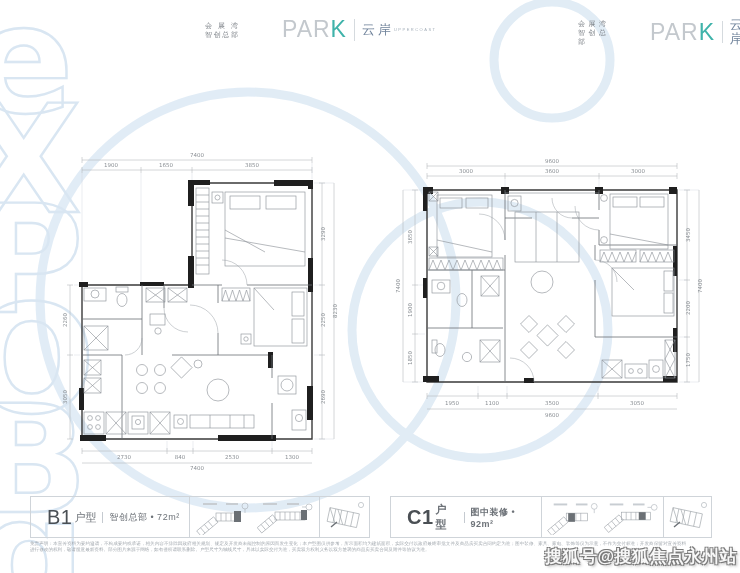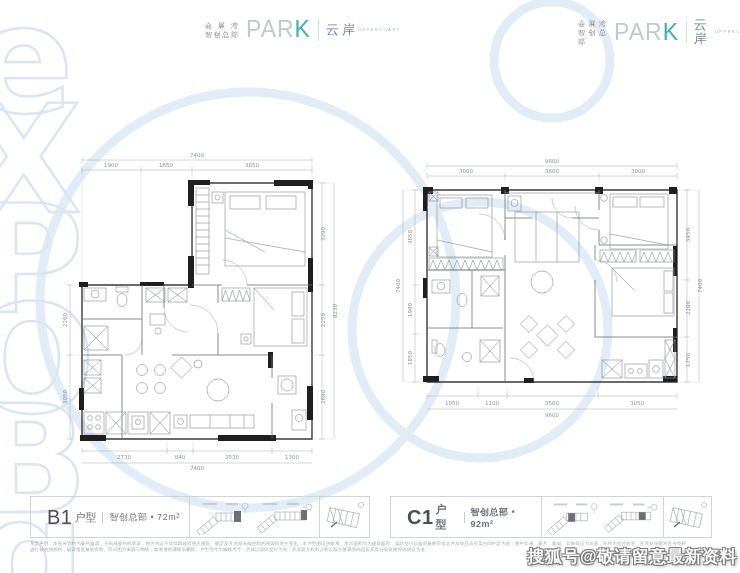--- a/index.html
+++ b/index.html
@@ -4,21 +4,21 @@
 <style>
   html,body{margin:0;padding:0;background:#fff;}
   .stage{position:relative;width:740px;height:573px;background:#ffffff;overflow:hidden;
          font-family:"Liberation Sans","DejaVu Sans",sans-serif;}
   .bgmark{position:absolute;left:0;top:0;z-index:0;}
   
   .logo{position:absolute;display:flex;align-items:center;gap:7px;z-index:3;}
   .logo .cn{display:flex;flex-direction:column;width:34px;}
   .logo .cn span{font-size:7px;color:#7d8288;line-height:9px;letter-spacing:1px;
                  text-align:justify;text-align-last:justify;}
-  .logo .park{font-size:23px;color:#c3c8cd;letter-spacing:1px;line-height:23px;font-weight:400;}
+  .logo .park{font-size:23px;color:#c3c8cd;letter-spacing:1px;line-height:23px;font-weight:400;margin-left:36px;}
   .logo .park .k{color:#3fb3aa;}
   .logo .vline{width:1px;height:22px;background:#d5dade;}
   .logo .yun{display:flex;flex-direction:row;align-items:center;}
   .logo .yun .zh{font-size:13px;color:#70839b;letter-spacing:3px;line-height:14px;}
   .logo .yun .en{font-size:4px;color:#a3aeb9;letter-spacing:1.5px;line-height:6px;}
   
   .plan{position:absolute;z-index:2;}
   .plan text{font-family:"DejaVu Sans",sans-serif;font-size:5.5px;fill:#8b9095;text-anchor:middle;}
   .dim{stroke:#b0b5ba;stroke-width:.55;fill:none;}
   .ext{stroke:#ccd2d8;stroke-width:.4;fill:none;}
@@ -504,21 +504,21 @@
         <path d="M8,28 l6,-5" stroke="#6b7075" stroke-width="1.4"></path>
       </svg>
     </div>
   </div>
 
   <div class="strip" style="left:390px;top:496px;width:322px;">
     <div class="labelcell" style="width:150px;font-weight:bold;">
       <span class="code">C1</span>
       <span class="tsmall">户型</span>
       <span class="vdiv"></span>
-      <span class="meta">智创总部 • 92m²</span>
+      <span class="meta">图中装修 • 92m²</span>
     </div>
     <div class="cell" style="width:122px;">
       <svg width="56" height="36" viewBox="0 0 58 36">
         <rect x="9" y="4" width="14" height="2" fill="#c8cdd2"></rect>
           <rect x="32" y="4" width="12" height="2" fill="#c8cdd2"></rect>
         <circle cx="51" cy="7" r="3" fill="none" stroke="#b3b9bf" stroke-width=".7"></circle>
           <line x1="51" y1="10" x2="51" y2="14" stroke="#b3b9bf" stroke-width=".7"></line>
         <g stroke="#9aa0a6" fill="none" stroke-width=".6">
           <g transform="rotate(-40 16 26)">
               <rect x="2" y="22" width="22" height="7"></rect>
@@ -553,15 +553,15 @@
             <path d="M11,12v14M17,12v14M23,12v14M29,12v14"></path>
           <path d="M5,12 l8,14 M13,12 l8,14"></path>
         </g>
         <path d="M8,28 l6,-5" stroke="#6b7075" stroke-width="1.4"></path>
       </svg>
     </div>
   </div>
 
   <div class="fineprint">免责声明：本宣传资料为要约邀请，不构成要约或承诺，相关内容不排除因政府相关规划、规定及开发商未能控制的原因而发生变化；本户型图仅供参考，所示面积均为建筑面积，实际交付以政府最终审批文件及商品房买卖合同约定为准；图中装修、家具、家电、装饰等仅为示意，不作为交付标准；开发商保留对宣传资料进行修改的权利，敬请留意最新资料。部分图片来源于网络，如有侵权请联系删除。户型尺寸为轴线尺寸，具体以实际交付为准，买卖双方权利义务以双方签署的商品房买卖合同及附件等协议为准。</div>
 
-  <div class="sohu">搜狐号@敬请留意最新资料</div>
+  <div class="sohu">搜狐号@搜狐焦点永州站</div>
 
 </div>
 
 </body></html>

